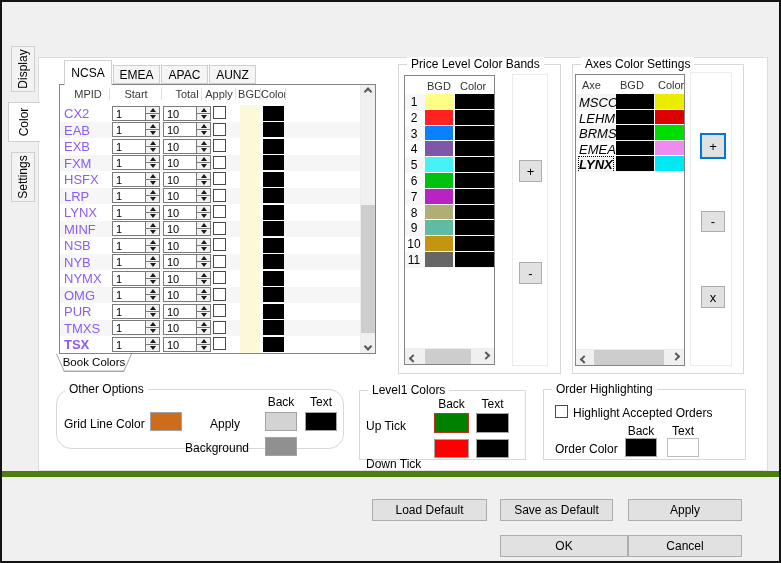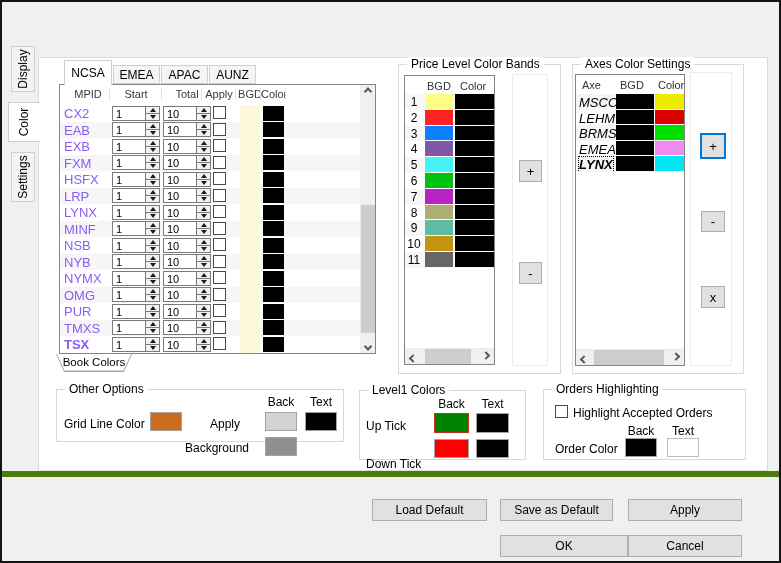--- a/index.html
+++ b/index.html
@@ -80,21 +80,21 @@
   
   .book-tab { position:absolute; left:17px; top:296px; width:76px; height:18px; }
   .bt-outer { position:absolute; inset:0; background:#a9a9a9; clip-path:polygon(0 0,100% 0,calc(100% - 8px) 100%,8px 100%); }
   .bt-inner { position:absolute; left:1px; right:1px; top:0; bottom:1.5px; background:#fff; clip-path:polygon(0 0,100% 0,calc(100% - 7.5px) 100%,7.5px 100%); display:flex; align-items:center; justify-content:center; font-size:11.5px; color:#000; }
 
   
   .group { position:absolute; border:1px solid #d8d8d8; }
   .group-label { position:absolute; top:-8px; left:8px; background:#fff; padding:0 4px; font-size:12px; color:#000; white-space:nowrap; }
   .g-price  { left:359px; top:6px;  width:163px; height:310px;text-decoration:underline; }
   .g-axes   { left:533px; top:6px;  width:172px; height:310px; }
-  .g-other  { left:17px;  top:331px; width:288px; height:53px; }
+  .g-other  { left:17px;  top:331px; width:288px; height:60px;border-radius:15px; }
   .g-level1 { left:320px; top:332px; width:167px; height:70px; }
   .g-order  { left:504px; top:331px; width:203px; height:71px; }
 
   
   .plist { position:absolute; left:5px; top:10px; width:91px; height:290px; border:1px solid #848484; background:#fff; }
   .pl-hcell { position:absolute; top:4px; font-size:11px; color:#333; }
   .ph-bgd { left:22px; } .ph-color { left:55px; }
   .pl-rows { position:absolute; left:0; top:18px; right:0; }
   .pl-row { position:relative; height:15.8px; }
   .pl-row:nth-child(odd) { background:#f7f7f7; }
@@ -825,21 +825,21 @@
         <span class="lbl lbl-c l1-text">Text</span>
         <span class="lbl l1-up">Up Tick</span>
         <span class="sw l1-upback" style="background-color: rgb(0, 128, 0);"></span>
         <span class="sw l1-uptext" style="background-color: rgb(0, 0, 0);"></span>
         <span class="lbl l1-down">Down Tick</span>
         <span class="sw l1-downback" style="background-color: rgb(255, 0, 0);"></span>
         <span class="sw l1-downtext" style="background-color: rgb(0, 0, 0);"></span>
       </div>
 
       <div class="group g-order">
-        <span class="group-label">Orders Highlighting</span>
+        <span class="group-label">Order Highlighting</span>
         <span class="cb oh-cb" style="position:absolute;"></span>
         <span class="lbl oh-cbl">Highlight Accepted Orders</span>
         <span class="lbl lbl-c oh-back">Back</span>
         <span class="lbl lbl-c oh-text">Text</span>
         <span class="lbl oh-ocl">Order Color</span>
         <span class="sw oh-backsw" style="background-color: rgb(0, 0, 0);"></span>
         <span class="sw oh-textsw" style="background-color: rgb(255, 255, 255);"></span>
       </div>
 
     </div>

